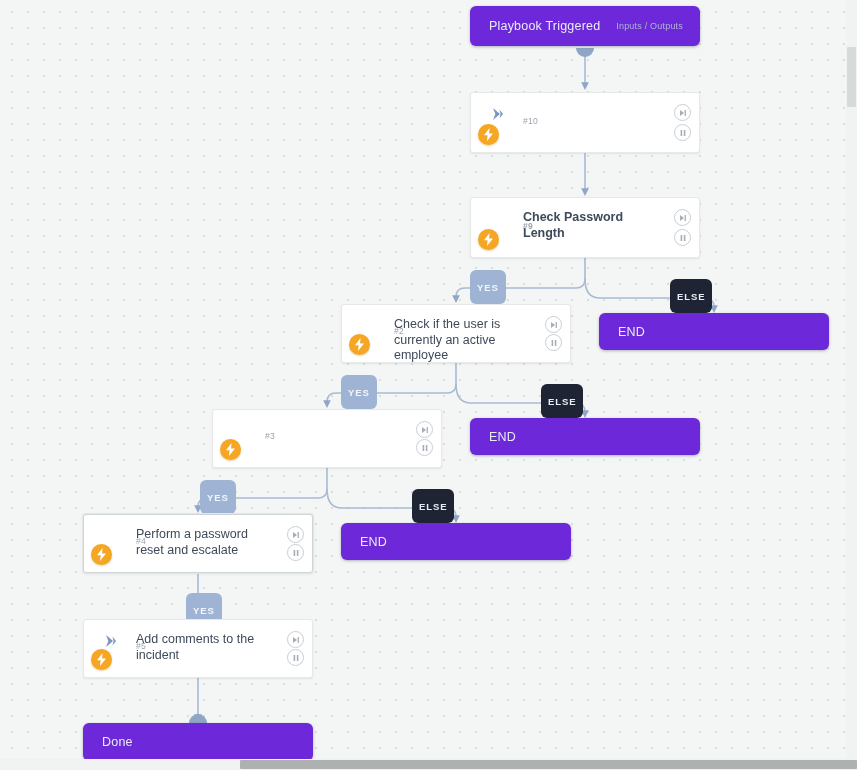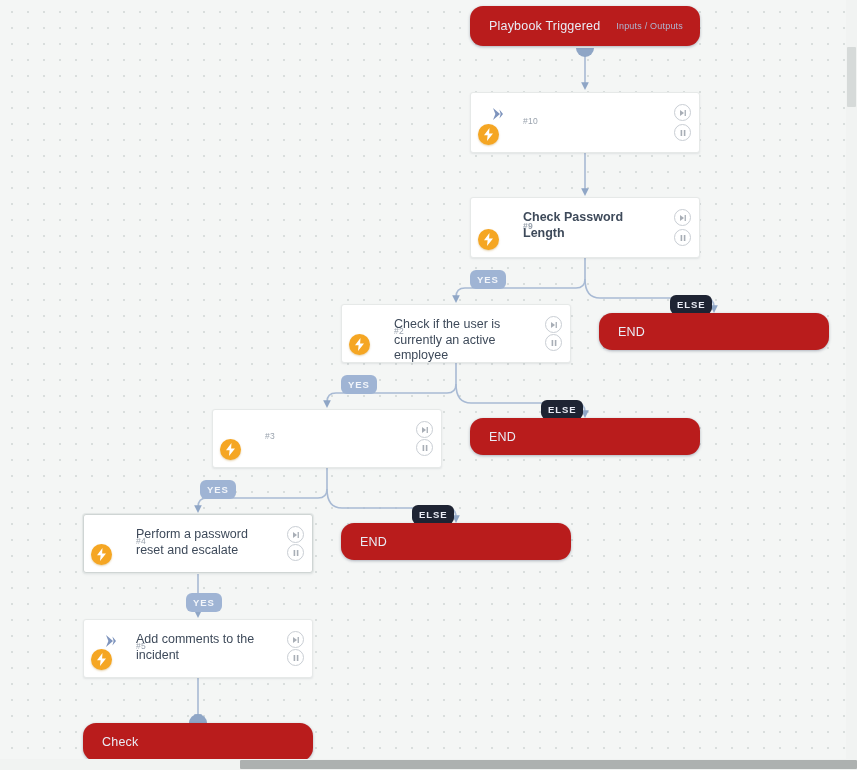--- a/index.html
+++ b/index.html
@@ -14,22 +14,22 @@
     background-color:#f4f6f5;
     background-image:radial-gradient(circle, #d9dedd 1.1px, rgba(0,0,0,0) 1.2px);
     background-size:16px 16px;
     background-position:4px 4px;
   }
   #svg-layer{position:absolute;left:0;top:0;width:857px;height:770px;pointer-events:none;}
 
   
   .pill{
     position:absolute;
-    background:#b91c1c;
-    border-radius:13px;
+    background:#6d28d9;
+    border-radius:6px;
     box-shadow:0 1px 3px rgba(40,50,80,.35);
     display:flex;align-items:center;
     color:#eceff7;
   }
   .pill .pill-label{
     font-size:12.5px;letter-spacing:.2px;
     margin-left:19px;color:#e9ecf5;
   }
   .pill .pill-sub{
     margin-left:auto;margin-right:17px;
@@ -89,24 +89,24 @@
   .ctrl.step{top:11px;}
   .ctrl.pause{bottom:11px;}
   .ctrl svg{display:block;}
 
   
   .badge{
     position:absolute;
     font-size:9.5px;letter-spacing:.9px;font-weight:bold;
     display:flex;align-items:center;justify-content:center;
     border-radius:6px;
-    height:19px;padding:0 7px;
+    height:34px;padding:0 7px;
   }
   .badge.yes{background:#9fb4d4;color:#f2f5fa;}
-  .badge.els{background:#1e2433;color:#e9ecf5;margin-top:16px;}
+  .badge.els{background:#1e2433;color:#e9ecf5;}
 
   
   .vscroll-track{
     position:absolute;right:0;top:0;width:11px;height:770px;
     background:#f1f3f2;
   }
   .vscroll-thumb{
     position:absolute;right:1px;top:47px;width:9px;height:60px;
     background:#d6dad9;border-radius:1px;
   }
@@ -370,21 +370,21 @@
     <span class="ctrl pause">
       <svg width="8" height="8" viewBox="0 0 8 8">
           <rect x="1.6" y="1" width="1.6" height="6" fill="#a8aeb6"></rect>
           <rect x="4.8" y="1" width="1.6" height="6" fill="#a8aeb6"></rect>
         </svg>
     </span>
   </div>
 </div>
 
 <div class="pill" style="left:83px;top:723px;width:230px;height:38px;">
-  <span class="pill-label">Check</span>
+  <span class="pill-label">Done</span>
 </div>
 
 <div class="vscroll-track">
   <div class="vscroll-thumb"></div>
 </div>
 <div class="hscroll-track">
   <div class="hscroll-thumb"></div>
 </div>
 
 </body></html>

